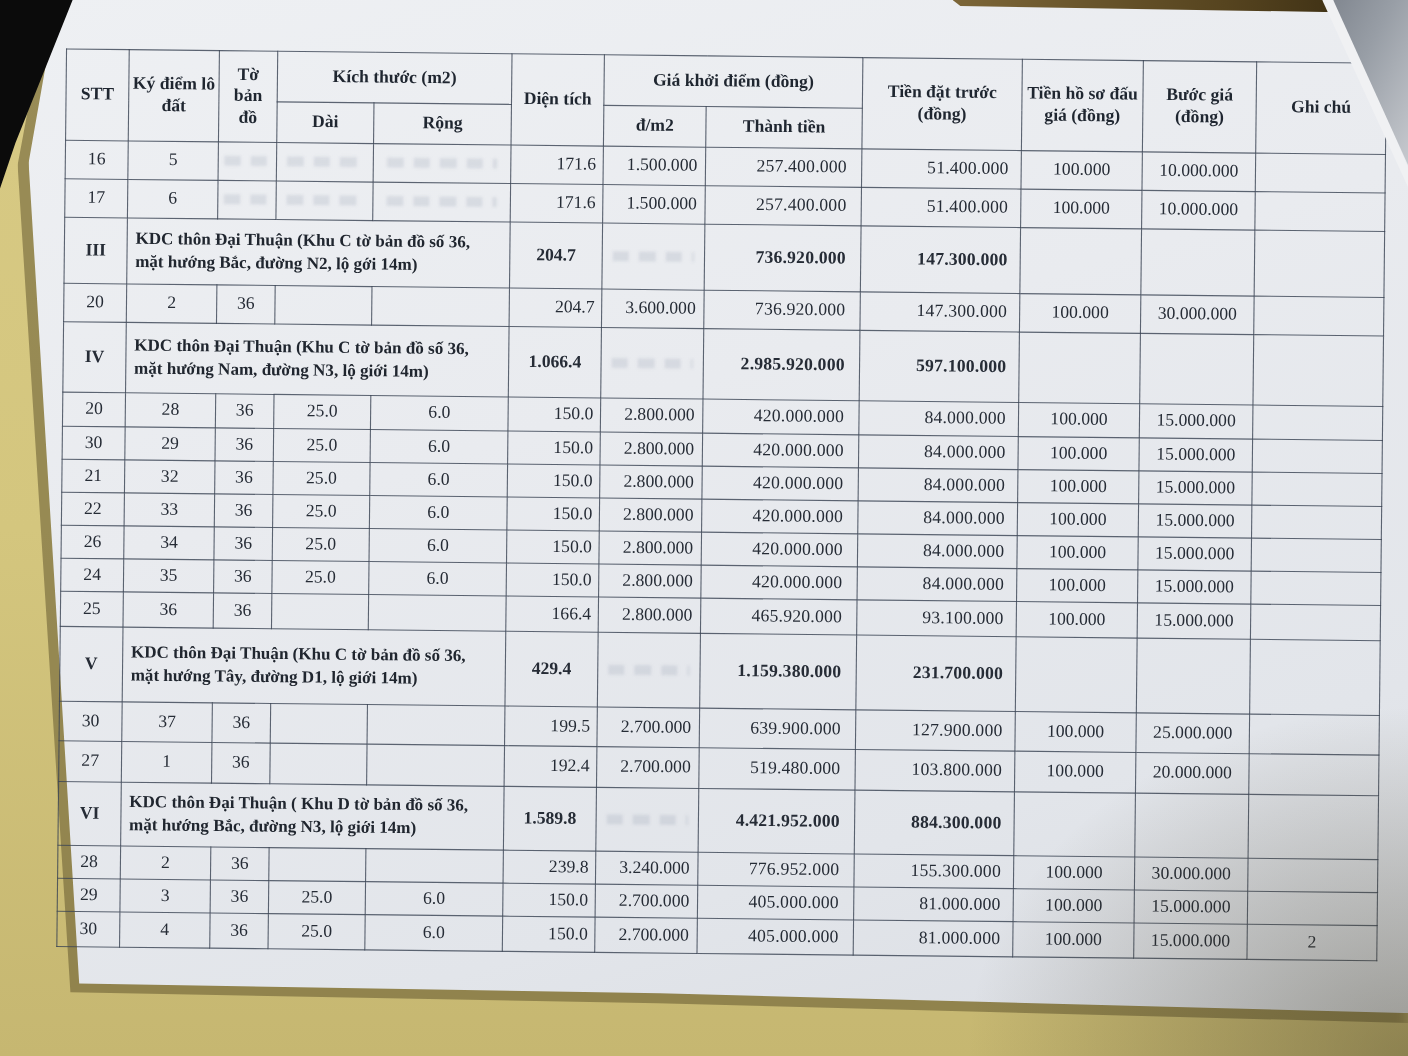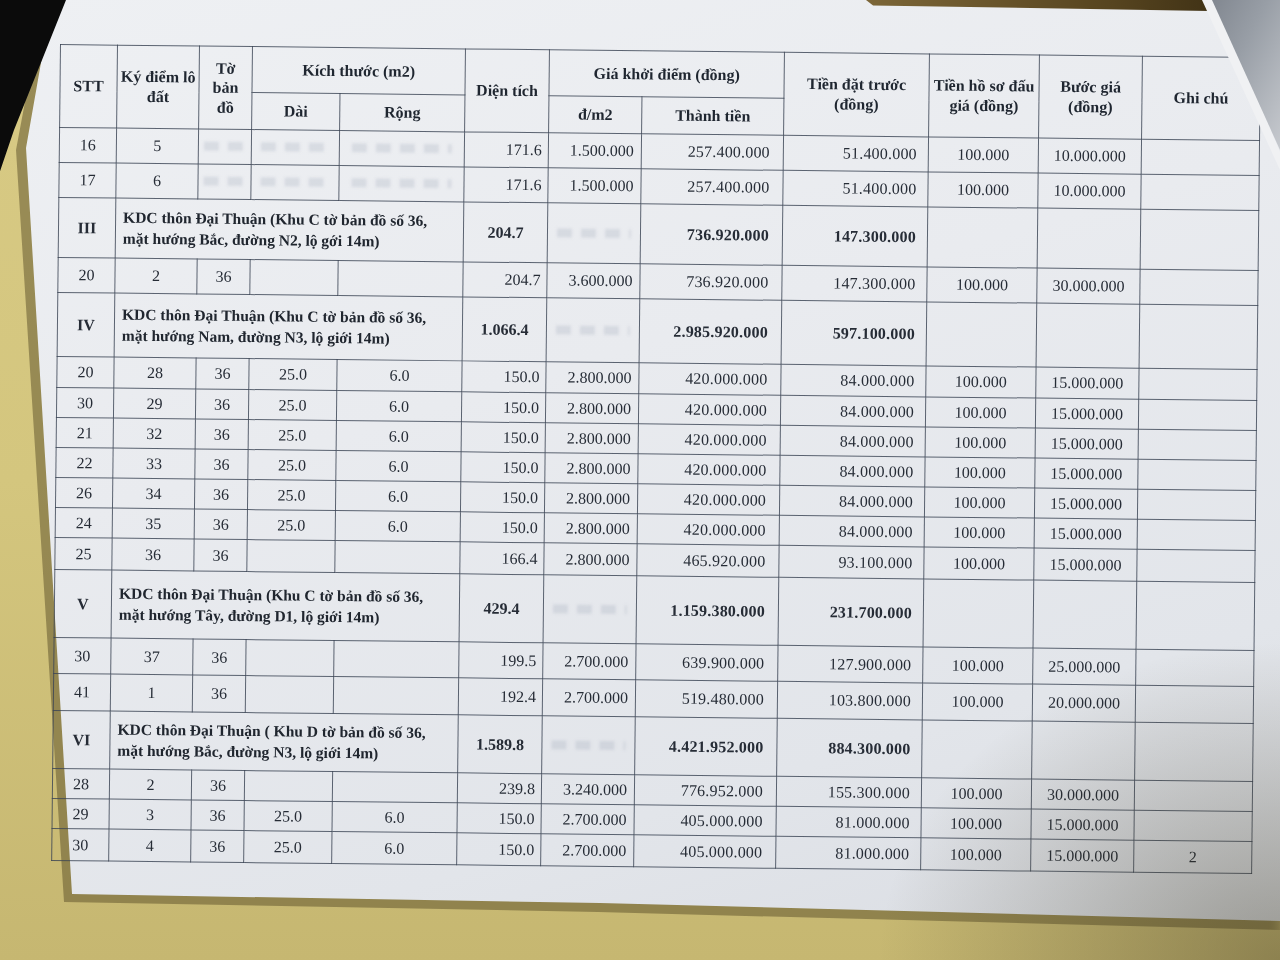--- a/index.html
+++ b/index.html
@@ -292,21 +292,21 @@
             <td class="ta-c"></td>
             <td class="ta-r">199.5</td>
             <td class="ta-r pr6">2.700.000</td>
             <td class="money">639.900.000</td>
             <td class="money2">127.900.000</td>
             <td class="ta-c">100.000</td>
             <td class="ta-c">25.000.000</td>
             <td class="ta-c"></td>
           </tr>
           <tr style="height: 37px;">
-            <td class="ta-c">41</td>
+            <td class="ta-c">27</td>
             <td class="ta-c">1</td>
             <td class="ta-c">36</td>
             <td class="ta-c"></td>
             <td class="ta-c"></td>
             <td class="ta-r">192.4</td>
             <td class="ta-r pr6">2.700.000</td>
             <td class="money">519.480.000</td>
             <td class="money2">103.800.000</td>
             <td class="ta-c">100.000</td>
             <td class="ta-c">20.000.000</td>

